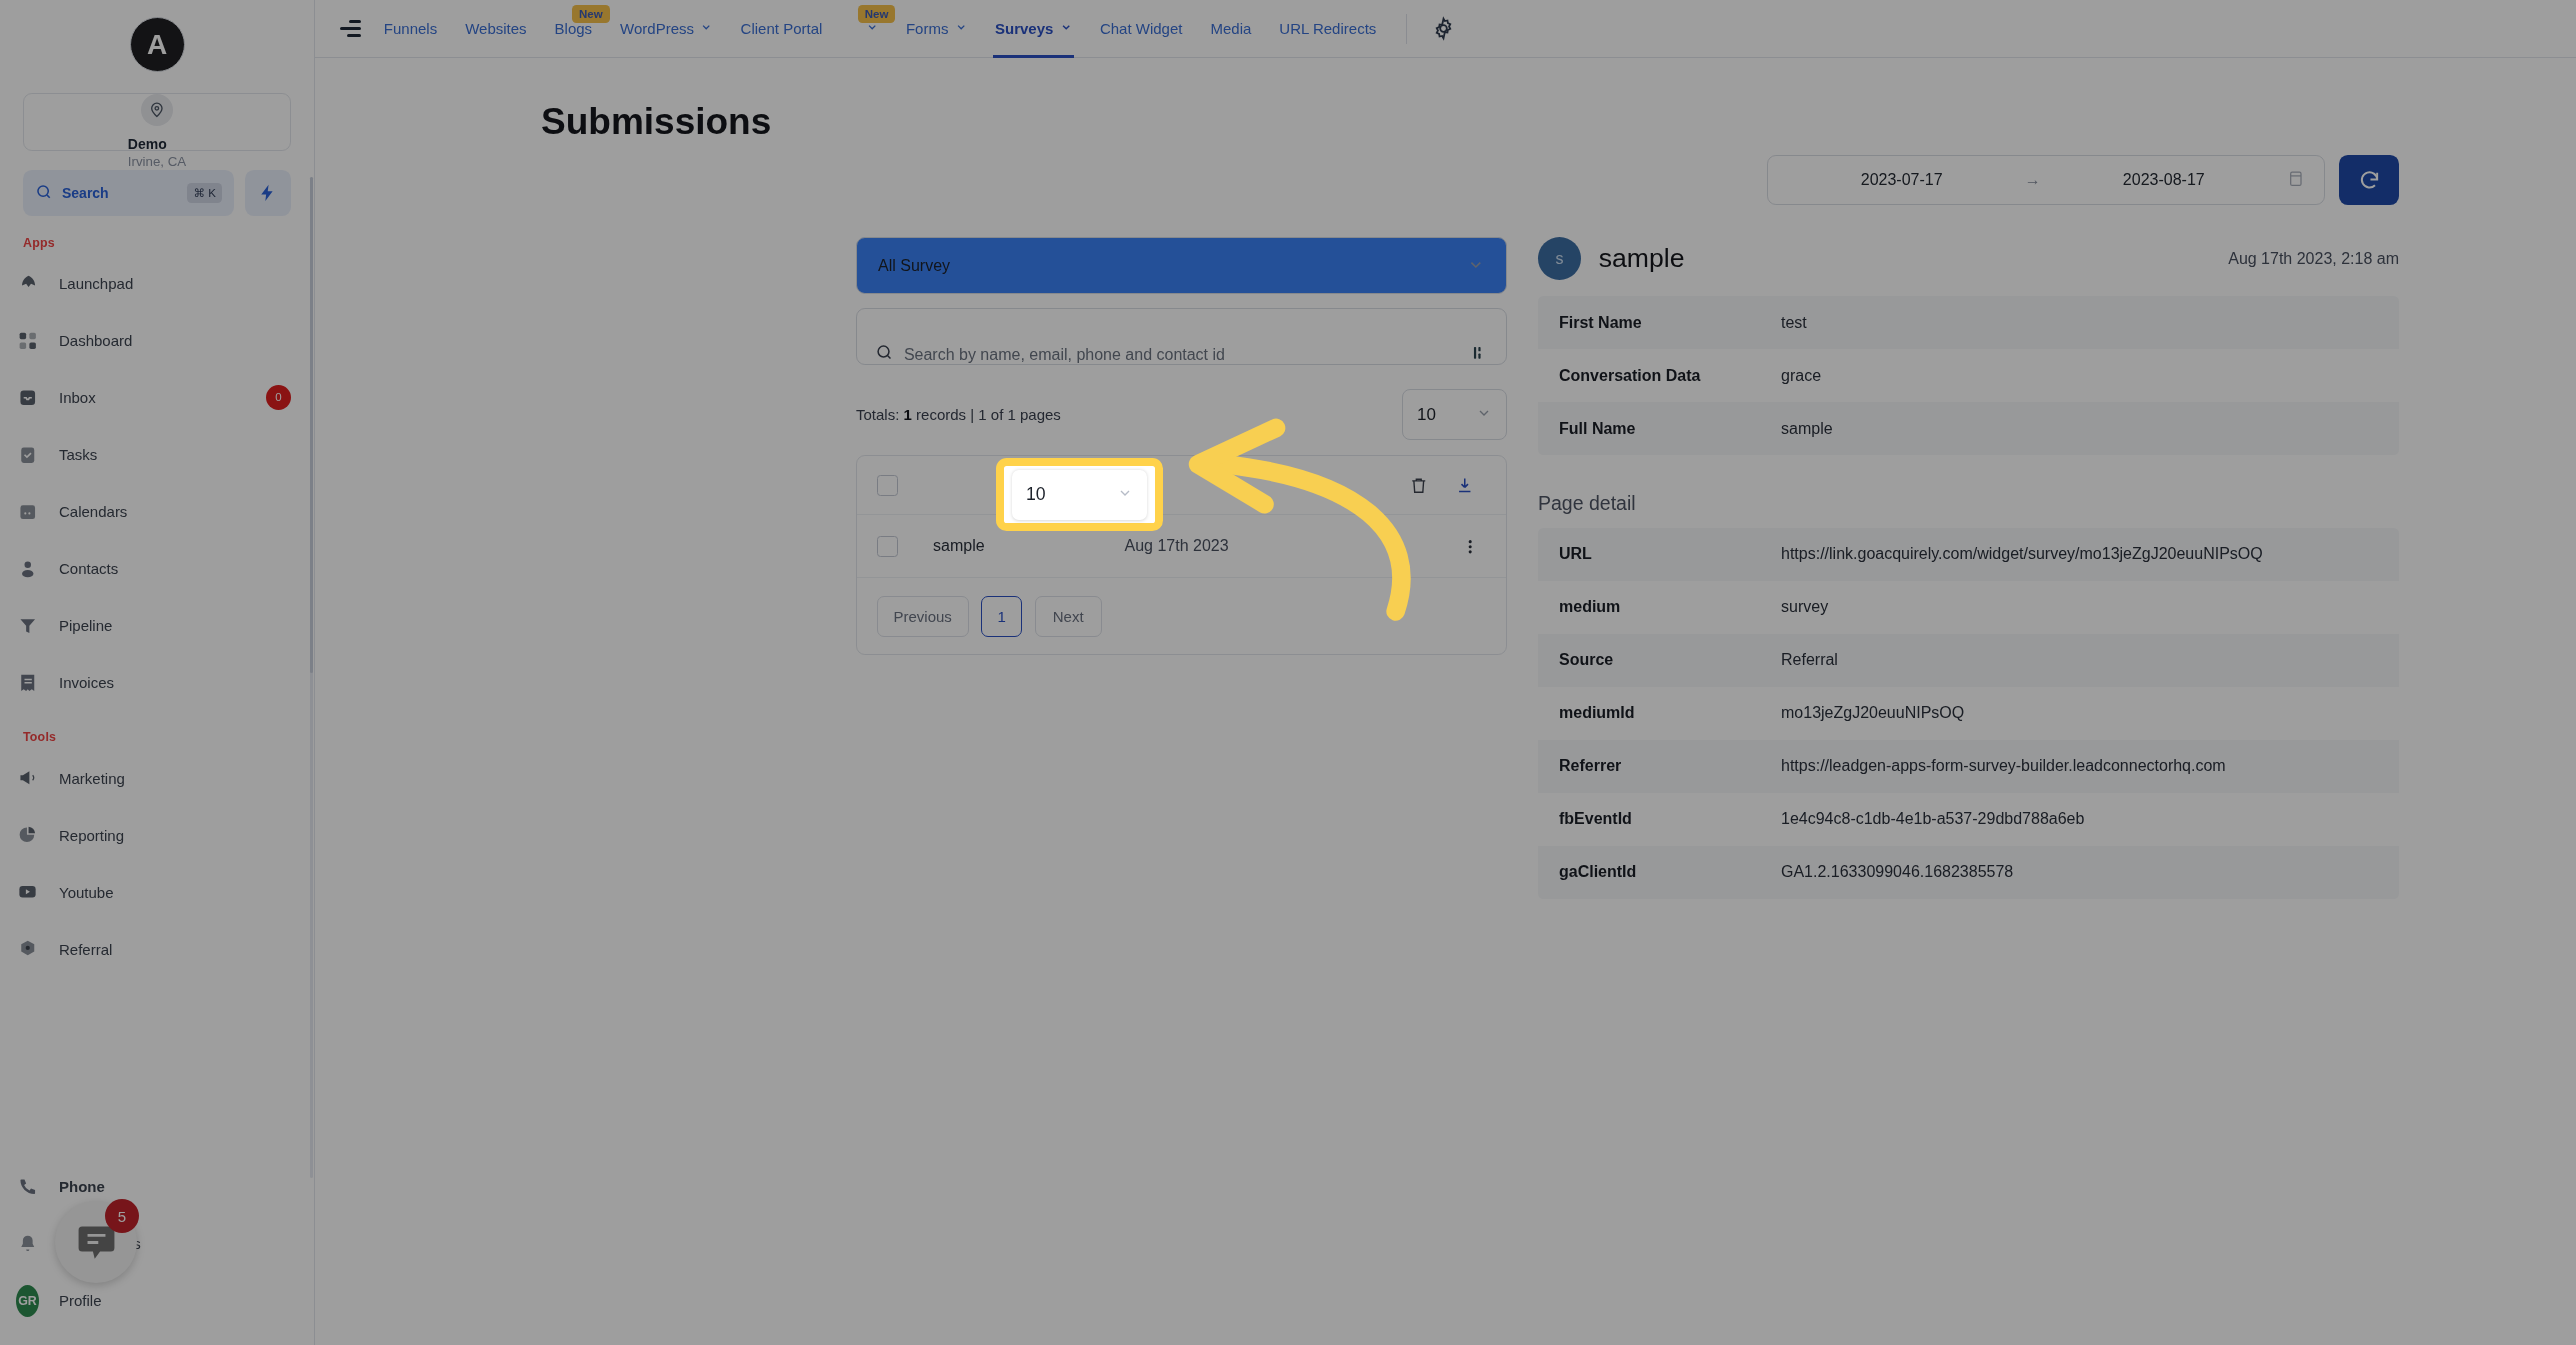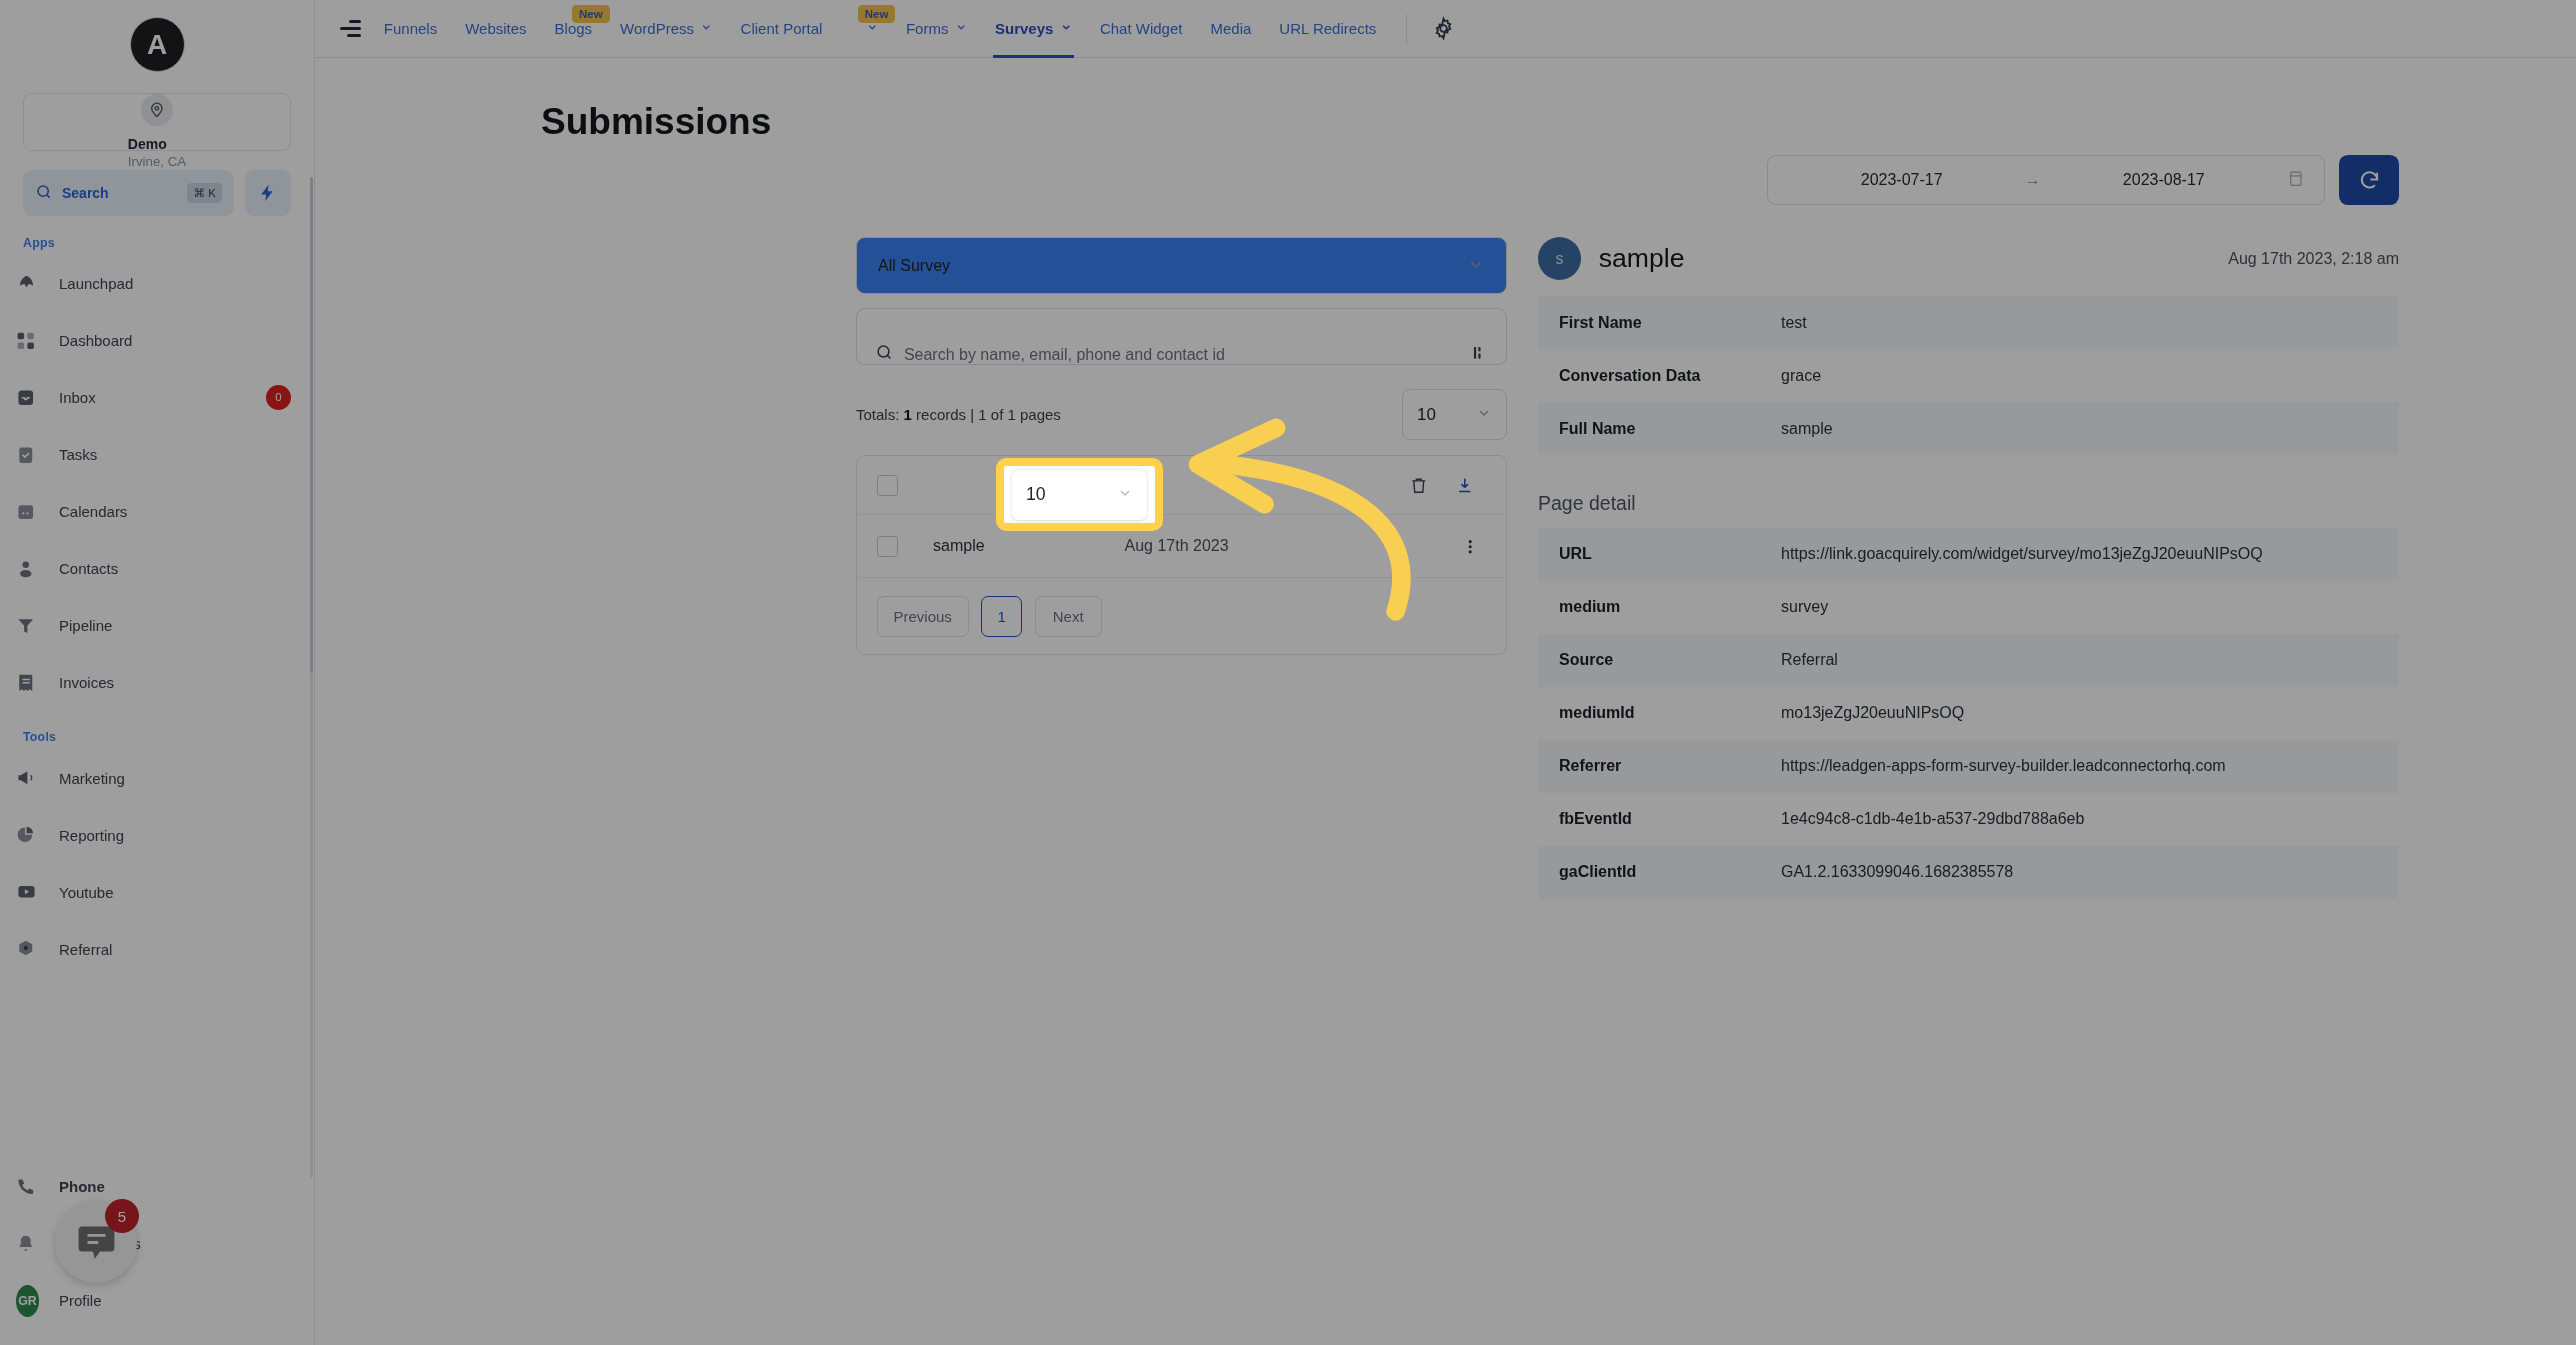--- a/index.html
+++ b/index.html
@@ -67,28 +67,28 @@
   .kbd {
     background:#cfd6e4; color:#35405a; border-radius:4.4px;
     font-size:11.5px; padding:2.7px 6.2px;
   }
   .bolt-btn {
     width: 46px;height:46px;border-radius:8.9px;background:#e9effb;
     display:flex;align-items:center;justify-content:center; cursor:pointer;
   }
 
   .nav-section-label {
-    color:#3b82f6; font-size:12.4px; font-weight:600;
+    color:#ef4444; font-size:12.4px; font-weight:600;
     padding: 19.5px 0 5.3px 23px; letter-spacing:0.2px;
   }
   .nav-item {
     height: 57px; display:flex; align-items:center; gap:20px;
     padding: 0 23px 0 16px; cursor:pointer; position:relative;
   }
-  .nav-item .ni-ico { width:23px;height:23px;flex:0 0 auto;display:flex;align-items:center;justify-content:flex-start;color:#4b5563;}
+  .nav-item .ni-ico { width:23px;height:23px;flex:0 0 auto;display:flex;align-items:center;justify-content:center;color:#4b5563;}
   .nav-item .ni-label { font-size:15px; color:#3d4450; flex:1 1 auto;}
   .badge-count {
     min-width:25px;height:25px;border-radius:12.4px;background:#df1f1f;color:#fff;
     font-size:11.5px;display:flex;align-items:center;justify-content:center;padding:0 6.2px;
   }
   .nav-spacer { flex:1 1 auto; }
   .bottom-nav { padding-bottom: 16px; }
 
   .profile-av {
     width:32px;height:32px;border-radius:50%;background:#2e8b4f;color:#fff;

